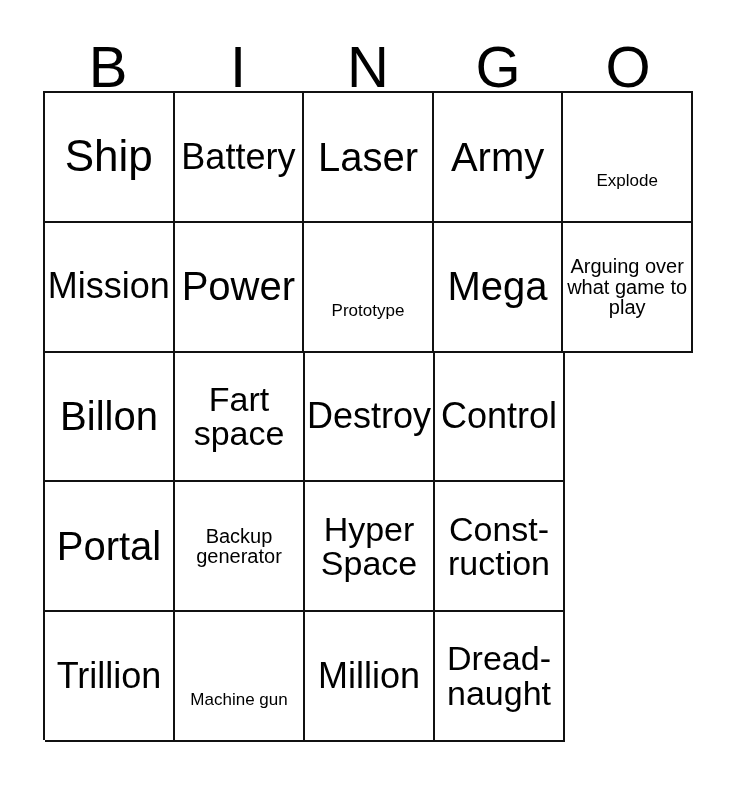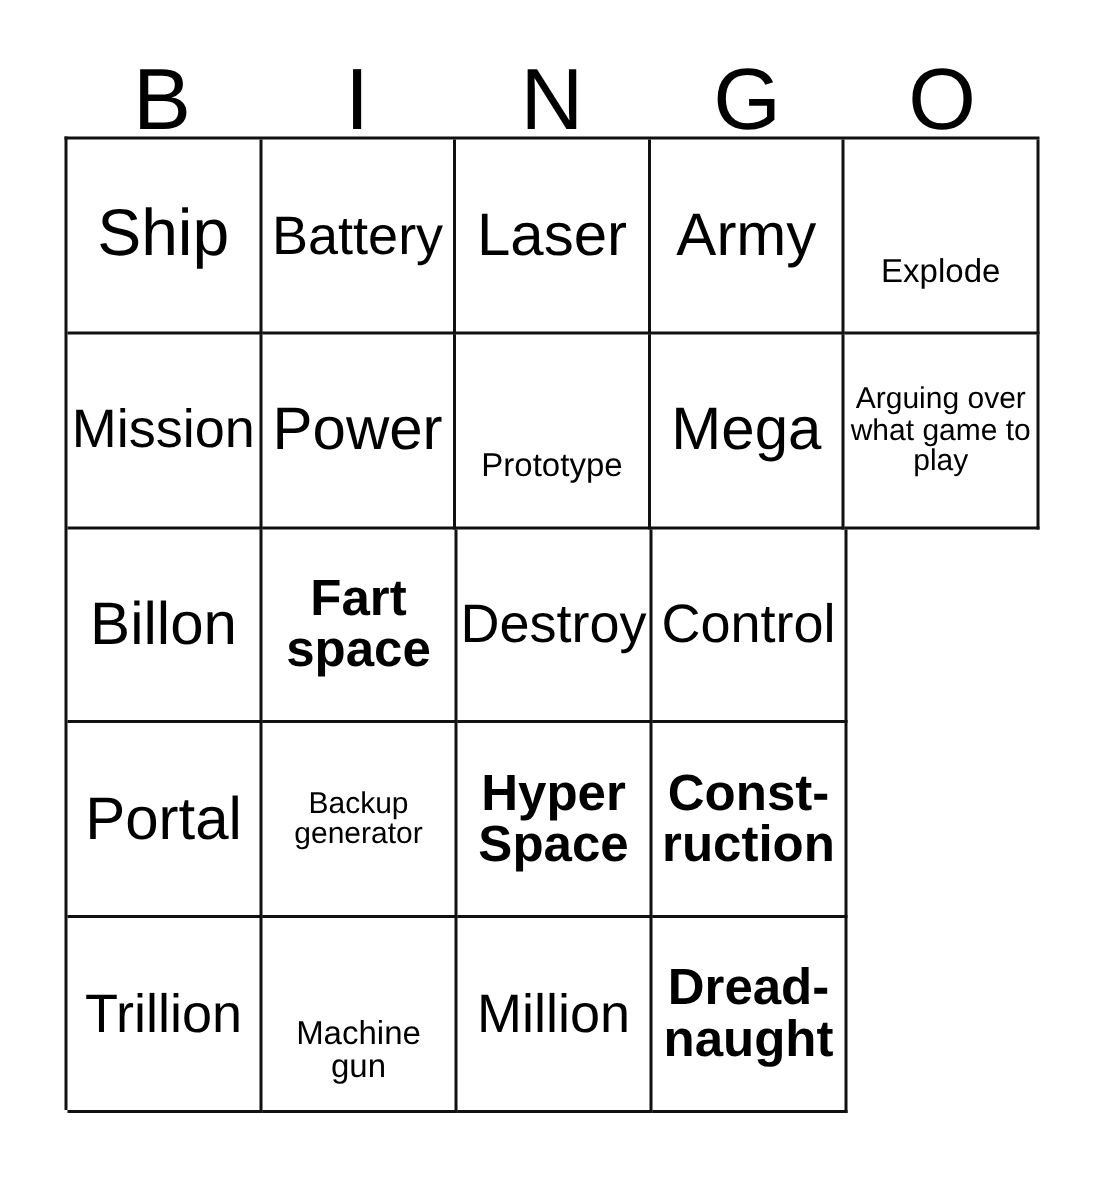--- a/index.html
+++ b/index.html
@@ -81,23 +81,23 @@
     line-height: 1.02;
     font-weight: 400;
     color: #000;
     white-space: pre-line;
     word-break: normal;
   }
 
   
   .fs-xxl { font-size: 44px; }
   .fs-xl  { font-size: 40px; }
-  .fs-l   { font-size: 34px; font-weight: bold; }
+  .fs-l   { font-size: 34px; }
   .fs-m   { font-size: 36px; }
-  .fs-s   { font-size: 22px; margin-top: 48px; }
+  .fs-s   { font-size: 17px; margin-top: 48px; }
   .fs-xs  { font-size: 20px; }
 </style>
 </head>
 <body>
 
 <div id="card">
 
   <div id="header-row">
     <div class="header-cell">
       <span class="header-letter">B</span>

